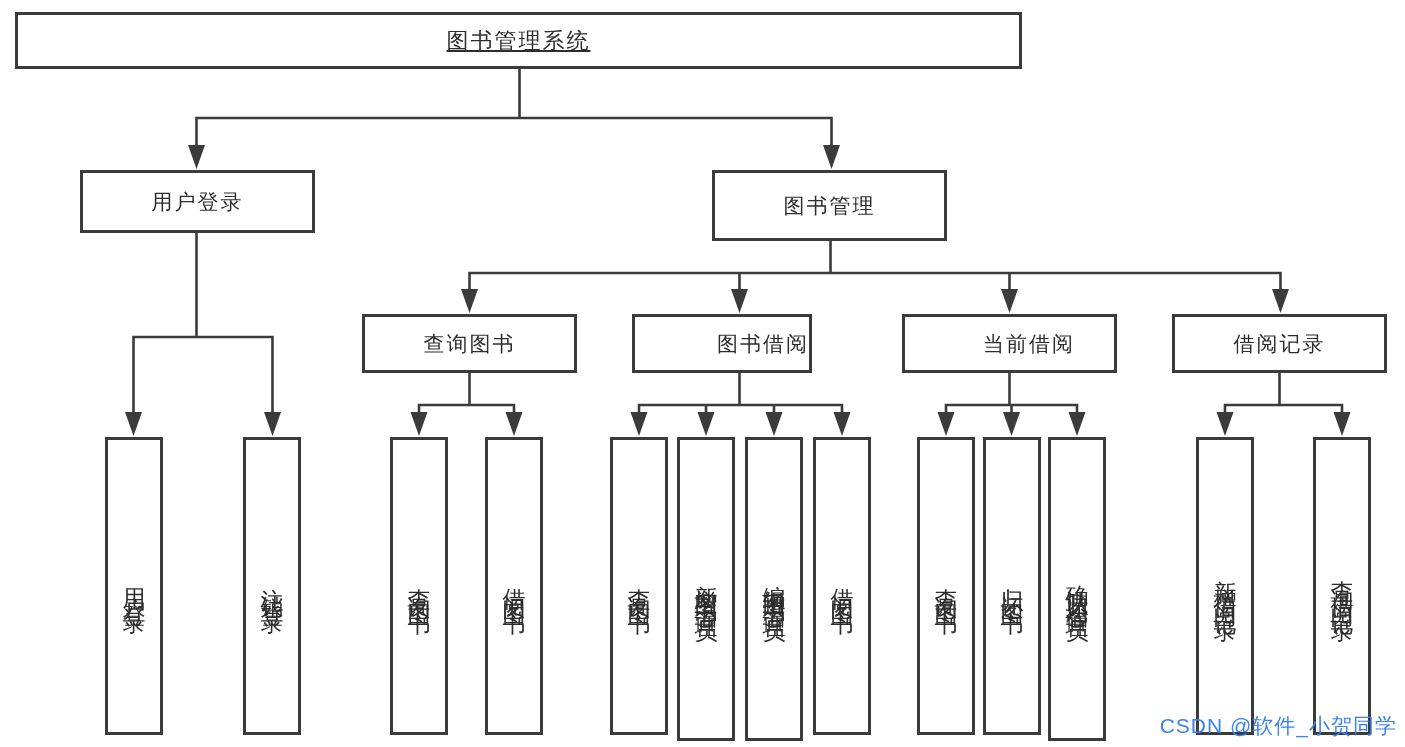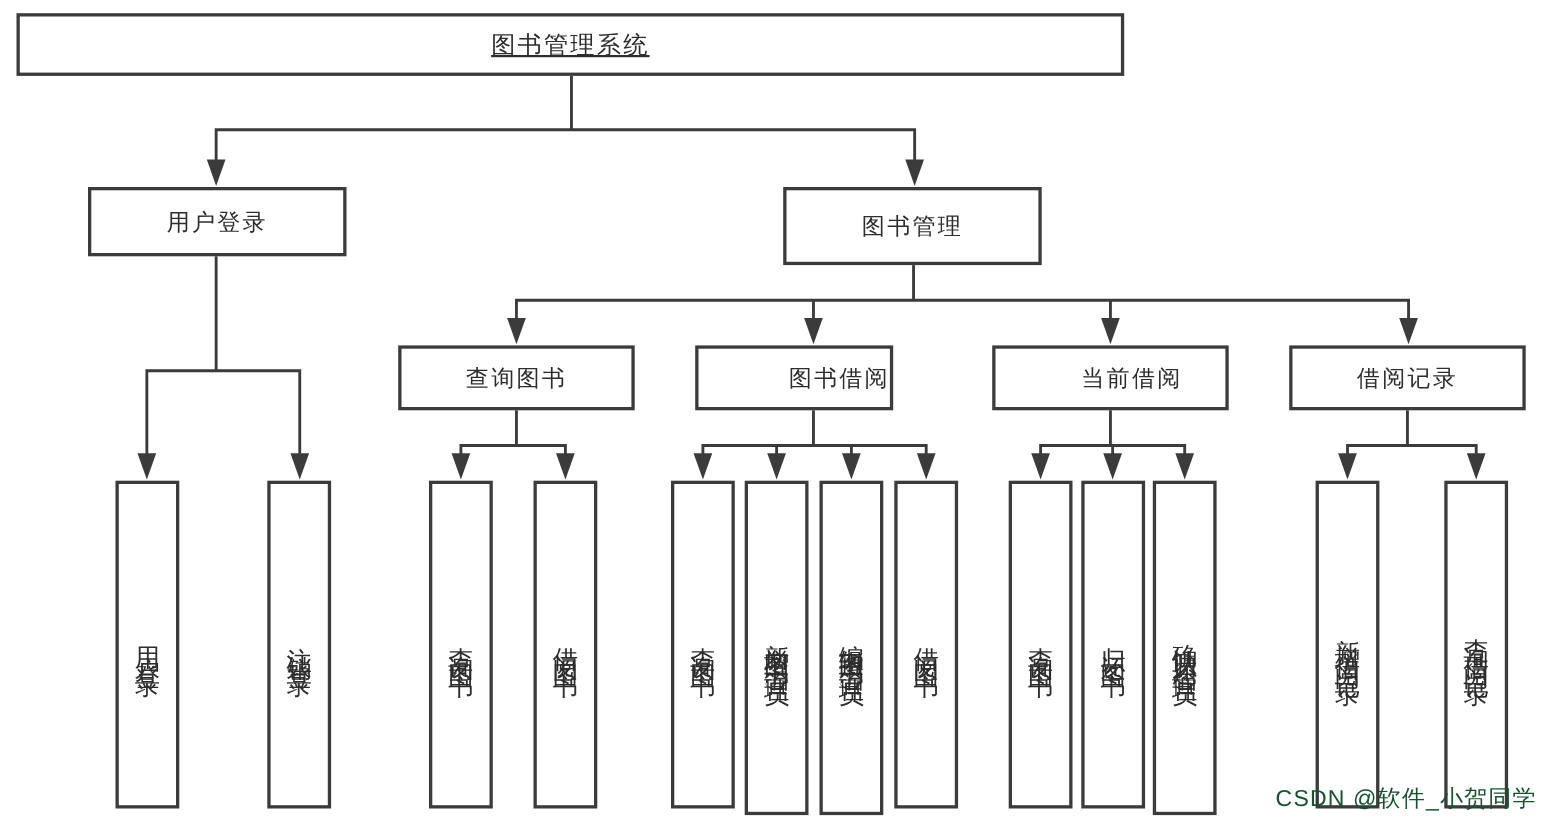--- a/index.html
+++ b/index.html
@@ -43,21 +43,21 @@
     font-weight: 500;
     line-height: 1;
   }
   .vbox.dense span { letter-spacing: 5px; }
   .watermark {
     position: absolute;
     top: 712px;
     right: 8px;
     font-size: 21px;
     letter-spacing: 1px;
-    color: #14532d;
+    color: #3b82f6;
     z-index: 5;
     white-space: nowrap;
   }
   
   .n-root   { left: 15px;   top: 12px;  width: 1007px; height: 57px; text-decoration: underline; }
   .n-login  { left: 80px;   top: 170px; width: 235px;  height: 63px; }
   .n-mgmt   { left: 712px;  top: 170px; width: 235px;  height: 71px; }
   .n-sec0   { left: 362px;  top: 314px; width: 215px;  height: 59px; }
   .n-sec1   { left: 632px;  top: 314px; width: 180px;  height: 59px; justify-content: flex-end; }
   .n-sec2   { left: 902px;  top: 314px; width: 215px;  height: 59px; padding-left: 39px; }

